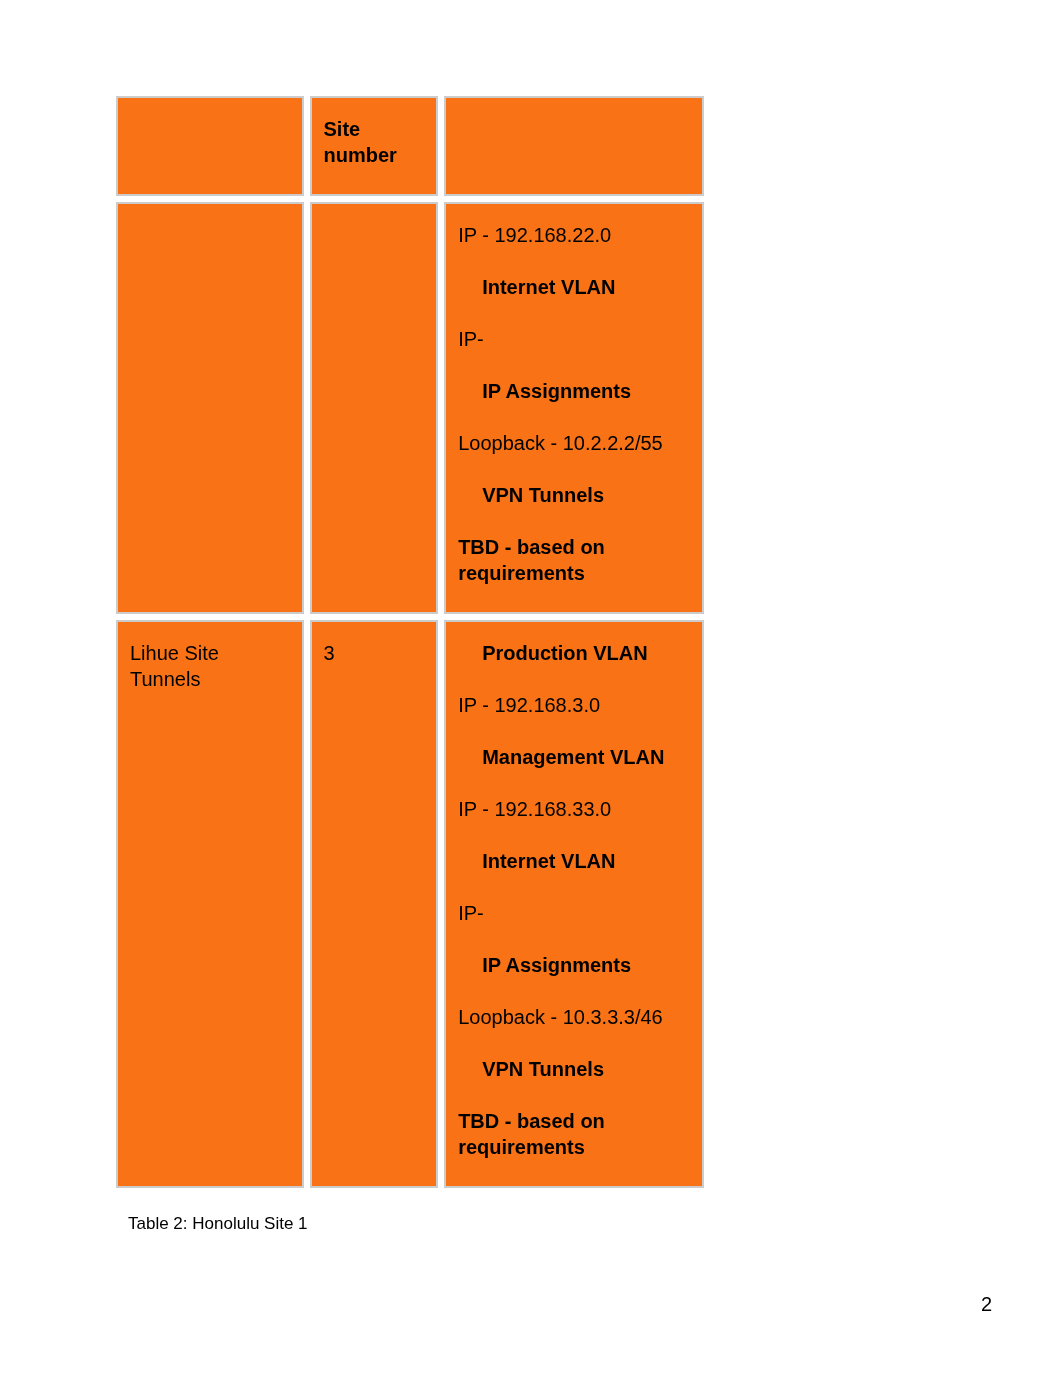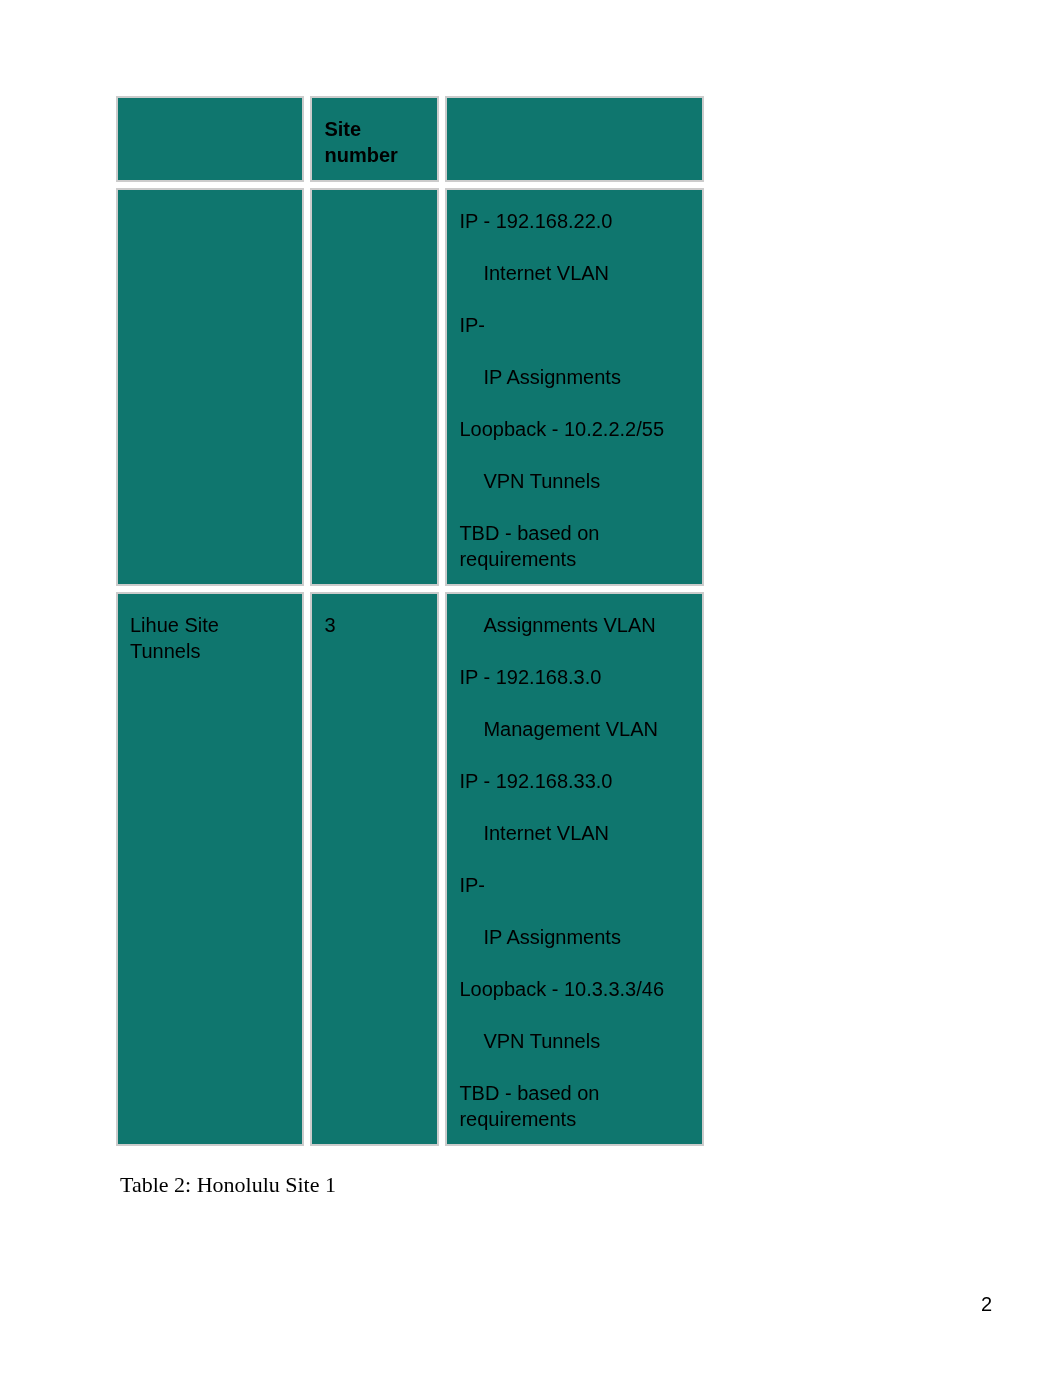--- a/index.html
+++ b/index.html
@@ -18,41 +18,40 @@
   }
   table.site-table {
     border-collapse: separate;
     border-spacing: 6px;
     width: 600px;
     margin-left: 10px;
   }
   table.site-table th,
   table.site-table td {
     border: 2px solid #cccccc;
-    padding: 18px 12px 12px 12px;
+    padding: 18px 12px 26px 12px;
     vertical-align: top;
     text-align: left;
     font-size: 20px;
     line-height: 1.3;
-    background: #0f766e;
+    background: #f97316;
   }
   table.site-table th {
     font-weight: bold;
   }
   .col-name { width: 190px; }
   .col-num  { width: 110px; text-align: center; }
   .col-det  { width: 260px; }
   .det p { margin: 0 0 26px 0; }
-  .det p:last-child { margin-bottom: 0; }
-  .det .bold { font-weight: normal; margin-left: 24px; }
+  .det p:last-child { margin-bottom: 0; font-weight: bold; }
+  .det .bold { font-weight: bold; margin-left: 24px; }
   .caption {
-    font-size: 22px;
+    font-size: 17px;
     margin-top: 20px;
-    margin-left: 20px;
-    font-family: Liberation Serif, serif;
+    margin-left: 28px;
   }
   .page-number {
     position: absolute;
     bottom: 60px;
     right: 70px;
     font-size: 20px;
   }
 </style>
 </head>
 <body>
@@ -80,21 +79,21 @@
           <p>Loopback - 10.2.2.2/55</p>
           <p class="bold">VPN Tunnels</p>
           <p>TBD - based on requirements</p>
         </td>
       </tr>
 
       <tr>
         <td class="col-name">Lihue Site Tunnels</td>
         <td class="col-num">3</td>
         <td class="col-det det">
-          <p class="bold">Assignments VLAN</p>
+          <p class="bold">Production VLAN</p>
           <p>IP - 192.168.3.0</p>
           <p class="bold">Management VLAN</p>
           <p>IP - 192.168.33.0</p>
           <p class="bold">Internet VLAN</p>
           <p>IP-</p>
           <p class="bold">IP Assignments</p>
           <p>Loopback - 10.3.3.3/46</p>
           <p class="bold">VPN Tunnels</p>
           <p>TBD - based on requirements</p>
         </td>

